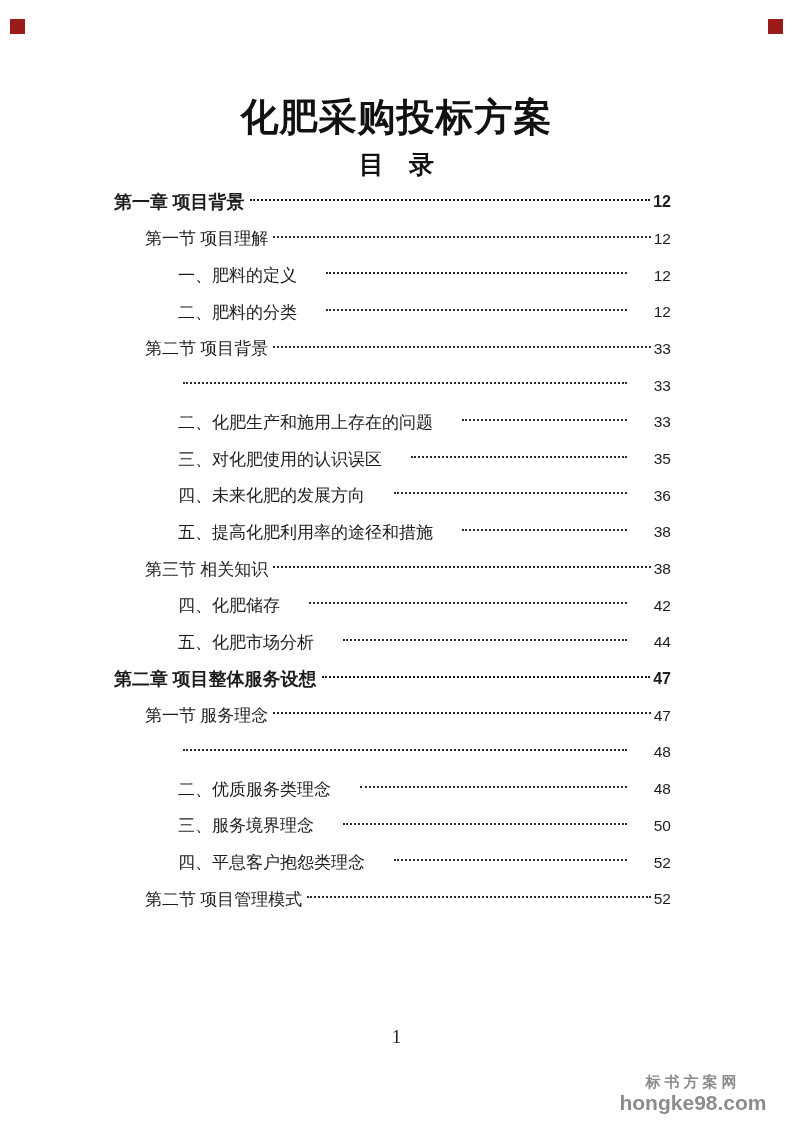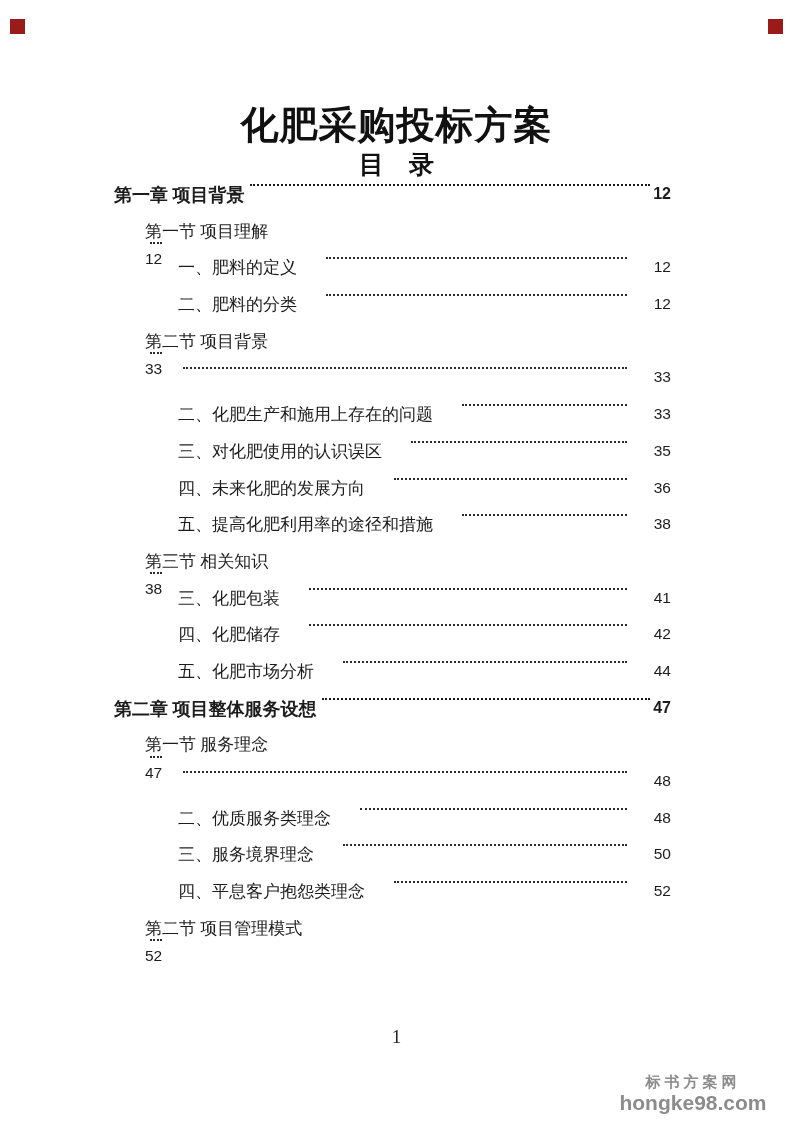--- a/index.html
+++ b/index.html
@@ -22,42 +22,42 @@
   .corner-mark {
     position: absolute; top: 19px;
     width: 15px; height: 15px;
     background: var(--corner-mark);
   }
   .corner-mark.left  { left: 10px; }
   .corner-mark.right { right: 10px; }
 
   .doc-title {
     position: absolute; top: 84px; left: 0; right: 0;
-    margin: 16px;
+    margin: 8px;
     text-align: center;
     font-size: 38px; font-weight: bold;
     letter-spacing: 1px;
     color: #111;
   }
   .toc-heading {
     position: absolute; top: 141px; left: 0; right: 0;
     margin: 7px;
     text-align: center;
     font-size: 25px; font-weight: bold;
     color: #111;
   }
 
   .toc {
     position: absolute;
     left: 114px; right: 122px;
     top: 184px;
   }
   .toc-row {
     display: flex;
-    align-items: flex-start;
+    align-items: center;
     height: 36.7px;
     font-size: 17px;
     line-height: 1.25;
     color: var(--text);
   }
   .toc-label { white-space: nowrap; }
   .toc-leader {
     flex: 1 1 auto;
     border-bottom: 2px dotted #2b2b2b;
     margin: 0 3px 5px 5px;
@@ -68,21 +68,21 @@
     font-family: "Liberation Sans", sans-serif;
     font-size: 15.5px;
     padding-bottom: 1px;
   }
   .toc-row.level-chapter {
     font-weight: bold;
     font-size: 18px;
   }
   .toc-row.level-chapter .toc-leader { border-bottom-width: 2.5px; border-bottom-color: #1a1a1a; }
   .toc-row.level-chapter .toc-page { font-weight: bold; font-size: 16px; }
-  .toc-row.level-section { padding-left: 31px; flex-direction: column; }
+  .toc-row.level-section { padding-left: 31px; }
   .toc-row.level-item    { padding-left: 64px; gap: 24px; }
 
   .page-number {
     position: absolute;
     top: 1026px; left: 0; right: 0;
     text-align: center;
     font-size: 19px;
     font-family: "Liberation Serif", serif;
     color: #222;
   }
@@ -180,25 +180,20 @@
     <span class="toc-page">38</span>
   </div>
 
   <div class="toc-row level-section">
     <span class="toc-label">第三节 相关知识</span>
     <span class="toc-leader"></span>
     <span class="toc-page">38</span>
   </div>
 
 
-  <div class="toc-row level-item">
-    <span class="toc-label">三、化肥包装</span>
-    <span class="toc-leader"></span>
-    <span class="toc-page">41</span>
-  </div>
 
   <div class="toc-row level-item">
     <span class="toc-label">四、化肥储存</span>
     <span class="toc-leader"></span>
     <span class="toc-page">42</span>
   </div>
 
   <div class="toc-row level-item">
     <span class="toc-label">五、化肥市场分析</span>
     <span class="toc-leader"></span>

